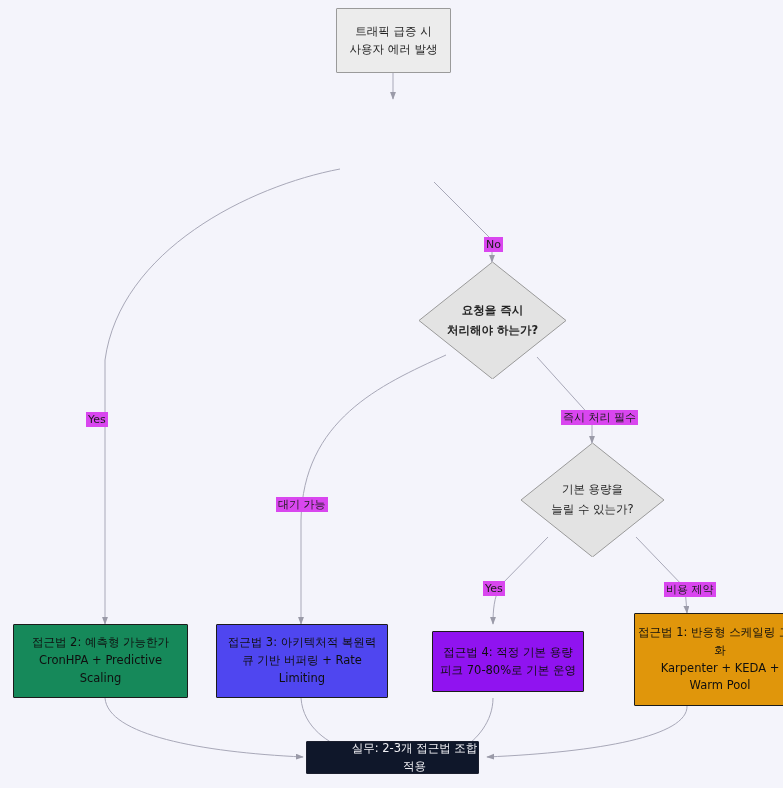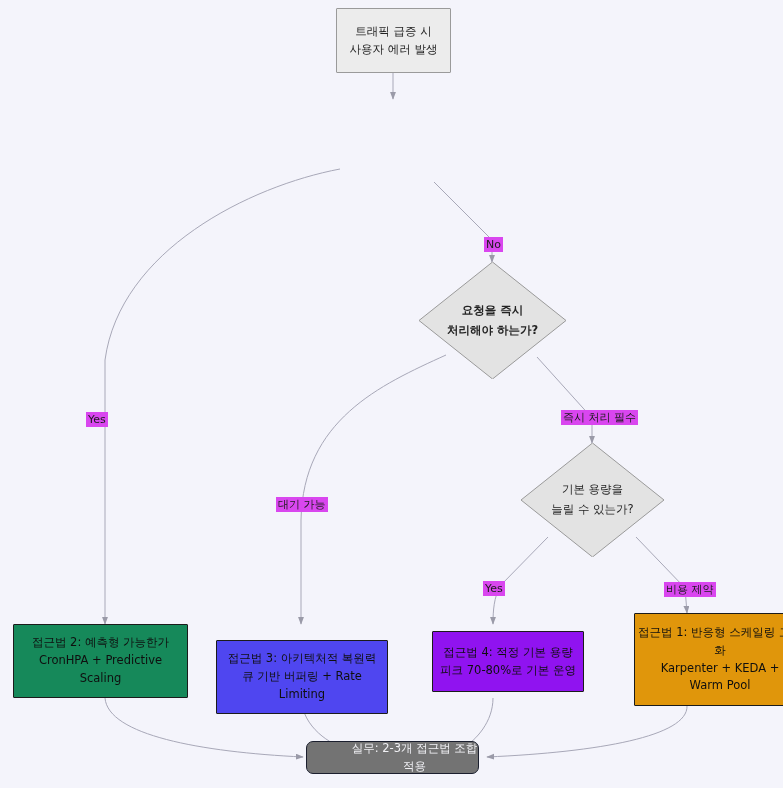--- a/index.html
+++ b/index.html
@@ -78,25 +78,25 @@
     font-size: 11.5px;
     line-height: 1.75;
     box-sizing: border-box;
     border-radius: 1px;
   }
   .result.green  { background: #16895a; color: #0f0f0f; }
   .result.blue   { background: #4f46f0; color: #0f0f0f; }
   .result.purple { background: #9013f0; color: #0f0f0f; }
   .result.orange { background: #e0960b; color: #0f0f0f; margin-left: 33px; }
   .final {
-    background: #737373;
+    background: #0f172a;
     color: #f0f0f4;
     border: 1px solid #1b1f2e;
     font-size: 11.5px;
-    border-radius: 7px;
+    border-radius: 1px;
     padding-left: 44px;
   }
   
   .edge-label {
     position: absolute;
     background: #d946ef;
     color: #1c1c1c;
     font-size: 11px;
     padding: 1px 2px;
     white-space: nowrap;
@@ -161,21 +161,21 @@
     <div class="diamond-label">기본 용량을
 늘릴 수 있는가?</div>
   </div>
 
   <div class="node result green" style="left:13px; top:624px; width:175px; height:74px;">
     <span class="node-text">접근법 2: 예측형 가능한가
 CronHPA + Predictive
 Scaling</span>
   </div>
 
-  <div class="node result blue" style="left:216px; top:624px; width:172px; height:74px;margin-top:16px;">
+  <div class="node result blue" style="left:216px; top:624px; width:172px; height:74px;">
     <span class="node-text">접근법 3: 아키텍처적 복원력
 큐 기반 버퍼링 + Rate
 Limiting</span>
   </div>
 
   <div class="node result purple" style="left:418px; top:631px; width:152px; height:61px;margin-left:14px;">
     <span class="node-text">접근법 4: 적정 기본 용량
 피크 70-80%로 기본 운영</span>
   </div>
 

